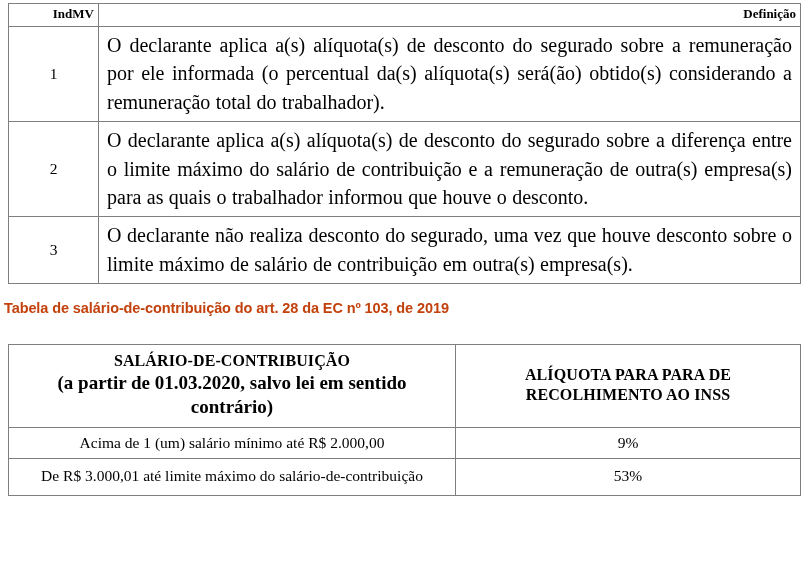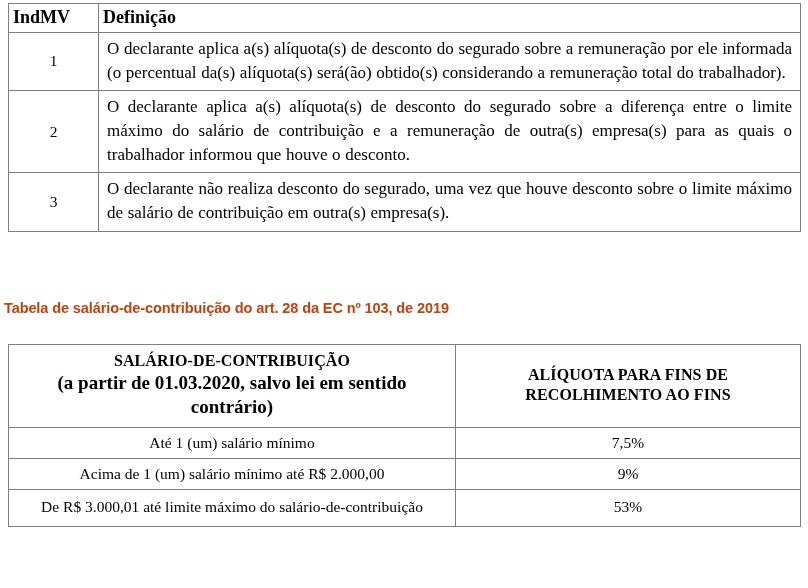--- a/index.html
+++ b/index.html
@@ -46,35 +46,35 @@
     top: 3px;
     width: 792px;
   }
   table#table-indmv {
     width: 792px;
   }
   table#table-indmv col.c-ind  { width: 90px; }
   table#table-indmv col.c-def  { width: 702px; }
 
   #table-indmv th {
-    text-align: left;
+    text-align: right;
     font-weight: bold;
-    font-size: 18px;
+    font-size: 13px;
     line-height: 1.15;
     padding: 3px 4px 4px 4px;
   }
   #table-indmv td.ind-code {
     text-align: center;
     font-size: 15.5px;
     padding: 2px 4px;
   }
   #table-indmv td.ind-def {
     text-align: justify;
     text-align-last: left;
-    font-size: 17px;
+    font-size: 20px;
     line-height: 1.42;
     padding: 4px 8px 5px 8px;
     hyphens: none;
     word-spacing: 0.02em;
   }
 
   
   #section-heading {
     position: absolute;
     left: 4px;
@@ -163,28 +163,24 @@
       <colgroup>
         <col class="c-faixa">
         <col class="c-aliquota">
       </colgroup>
       <thead>
         <tr>
           <th>
             <span>SALÁRIO-DE-CONTRIBUIÇÃO</span>
             <span class="sub">(a partir de 01.03.2020, salvo lei em sentido contrário)</span>
           </th>
-          <th>ALÍQUOTA PARA FINS DE RECOLHIMENTO AO FINS</th>
+          <th>ALÍQUOTA PARA PARA DE RECOLHIMENTO AO INSS</th>
         </tr>
       </thead>
       <tbody>
-        <tr>
-          <td>Até 1 (um) salário mínimo</td>
-          <td>7,5%</td>
-        </tr>
         <tr>
           <td>Acima de 1 (um) salário mínimo até R$ 2.000,00</td>
           <td>9%</td>
         </tr>
         <tr class="r-tall">
           <td>De R$ 3.000,01 até limite máximo do salário-de-contribuição</td>
           <td>53%</td>
         </tr>
       </tbody>
     </table>

